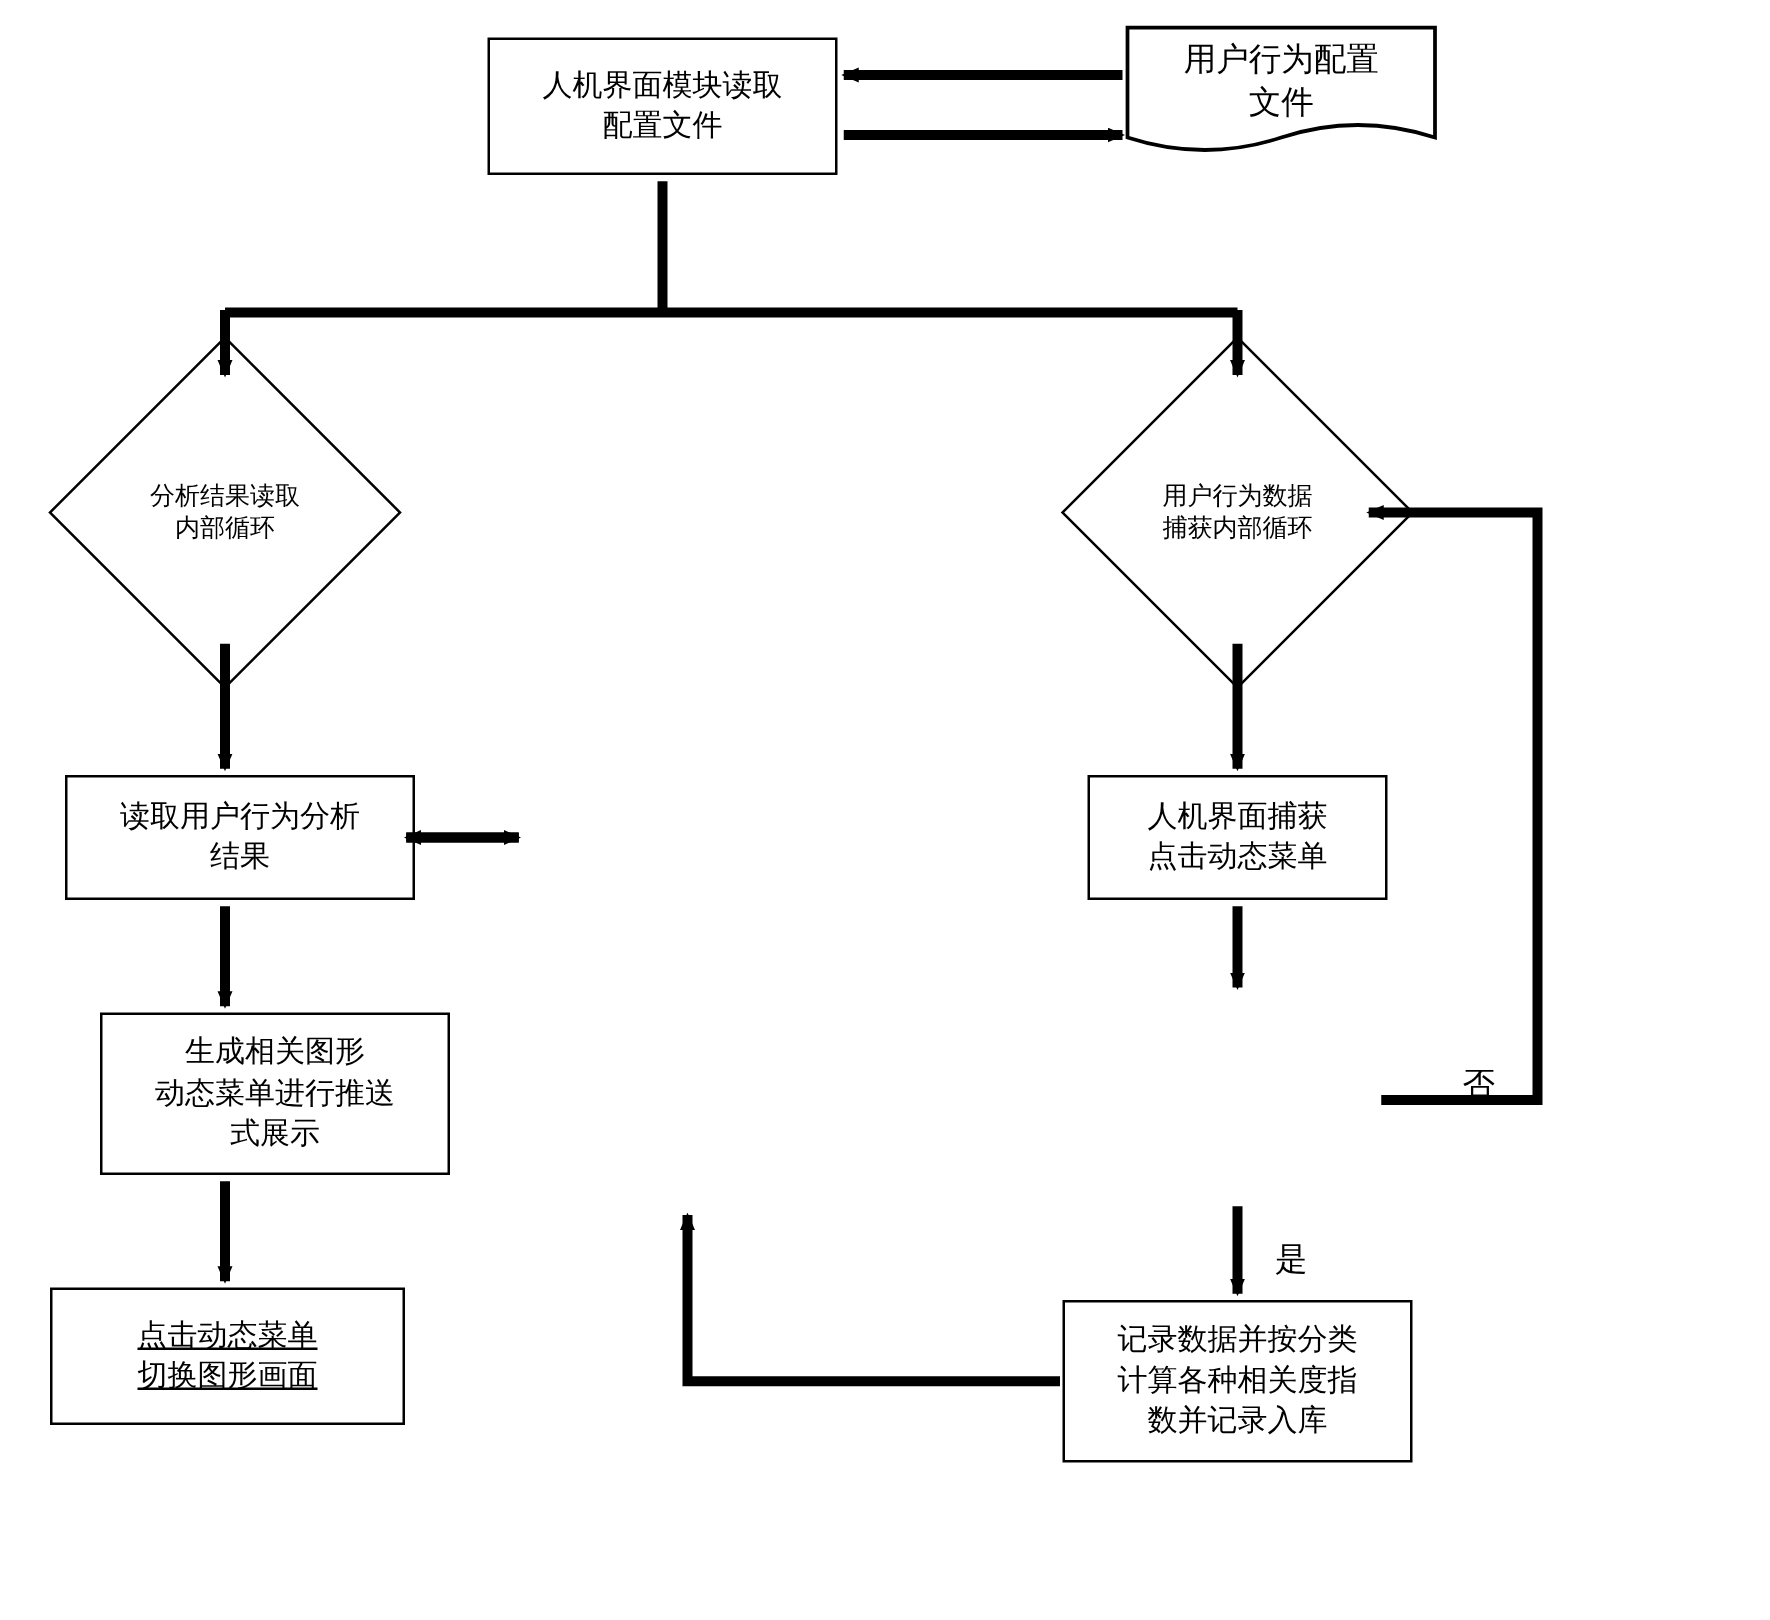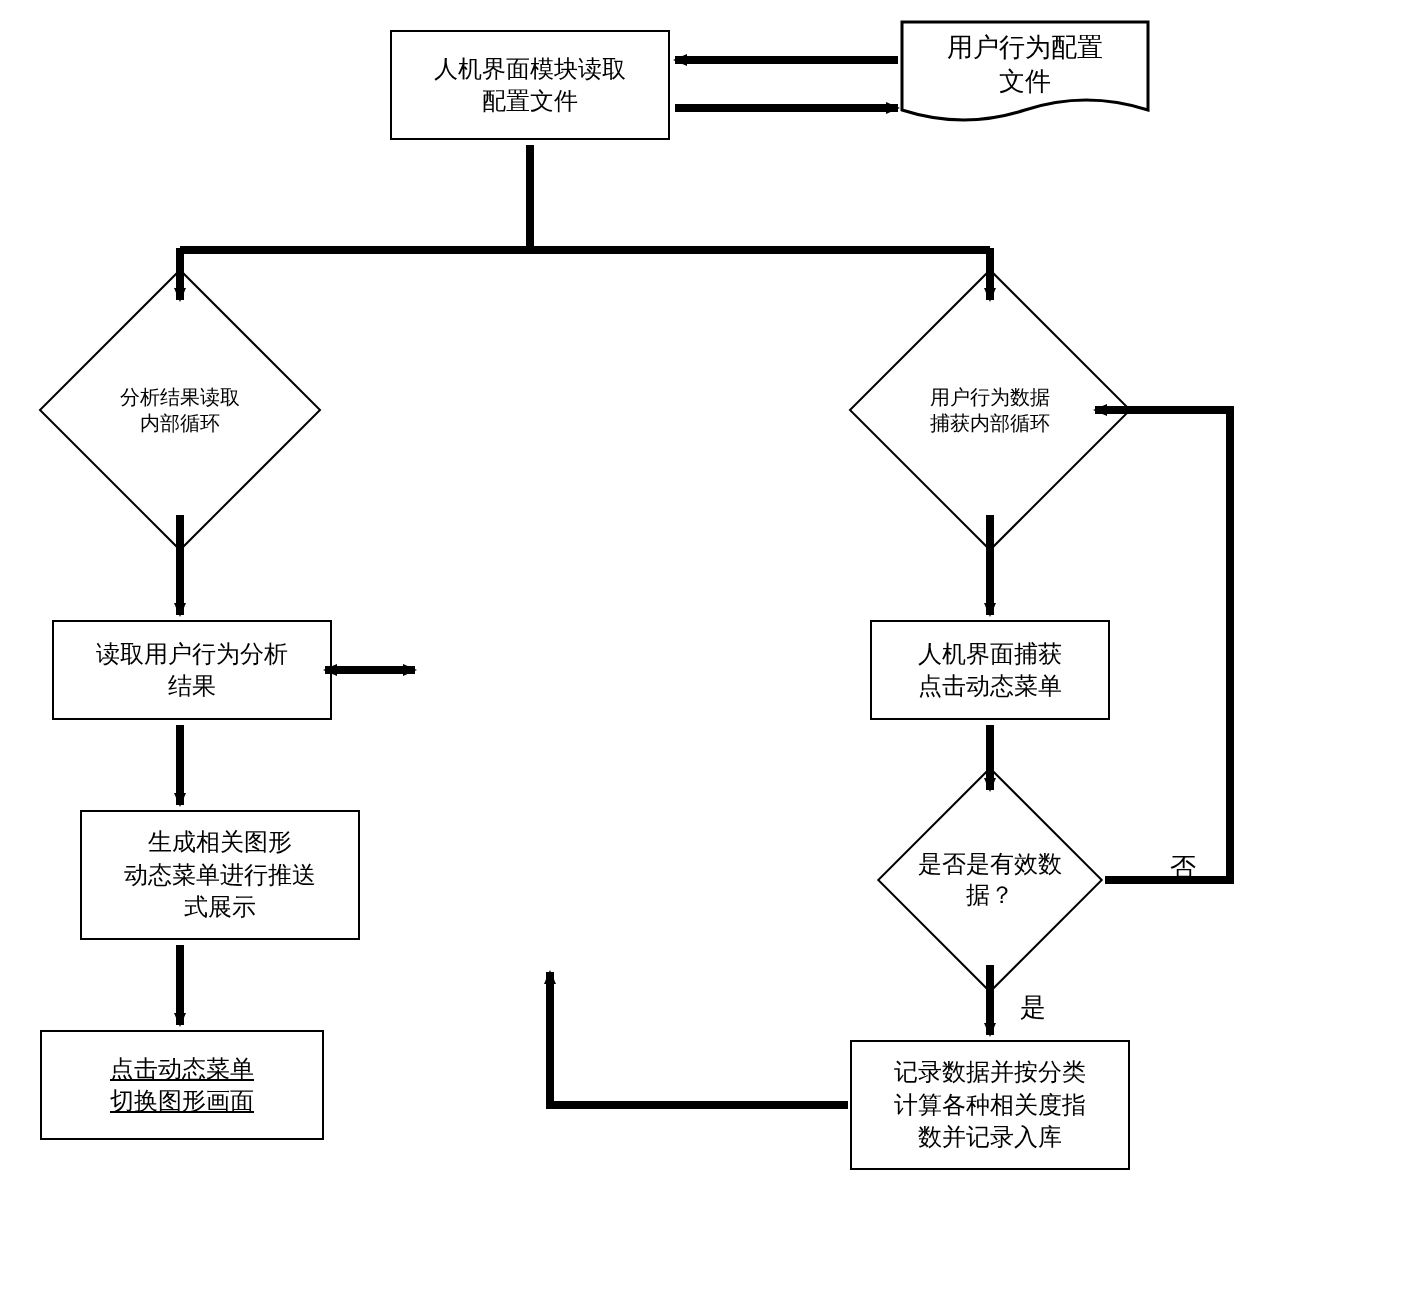--- a/index.html
+++ b/index.html
@@ -109,25 +109,20 @@
   <div class="box" style="left:20px; top:1010px; width:284px; height:110px;text-decoration:underline;">
     <span style="white-space:pre-line;">点击动态菜单
 切换图形画面</span>
   </div>
 
   <div class="box" style="left:850px; top:600px; width:240px; height:100px;">
     <span style="white-space:pre-line;">人机界面捕获
 点击动态菜单</span>
   </div>
 
-  <div class="diamond-wrap" style="left:890px; top:780px; width:160px; height:160px;">
-    <div class="diamond"></div>
-    <div class="diamond-text" style="white-space:pre-line;font-size:24px;">是否是有效数
-据？</div>
-  </div>
 
   <div class="box" style="left:830px; top:1020px; width:280px; height:130px;">
     <span style="white-space:pre-line;">记录数据并按分类
 计算各种相关度指
 数并记录入库</span>
   </div>
 
   <div class="label" style="left:1150px; top:830px;">否</div>
   <div class="label" style="left:1000px; top:970px;">是</div>
 

